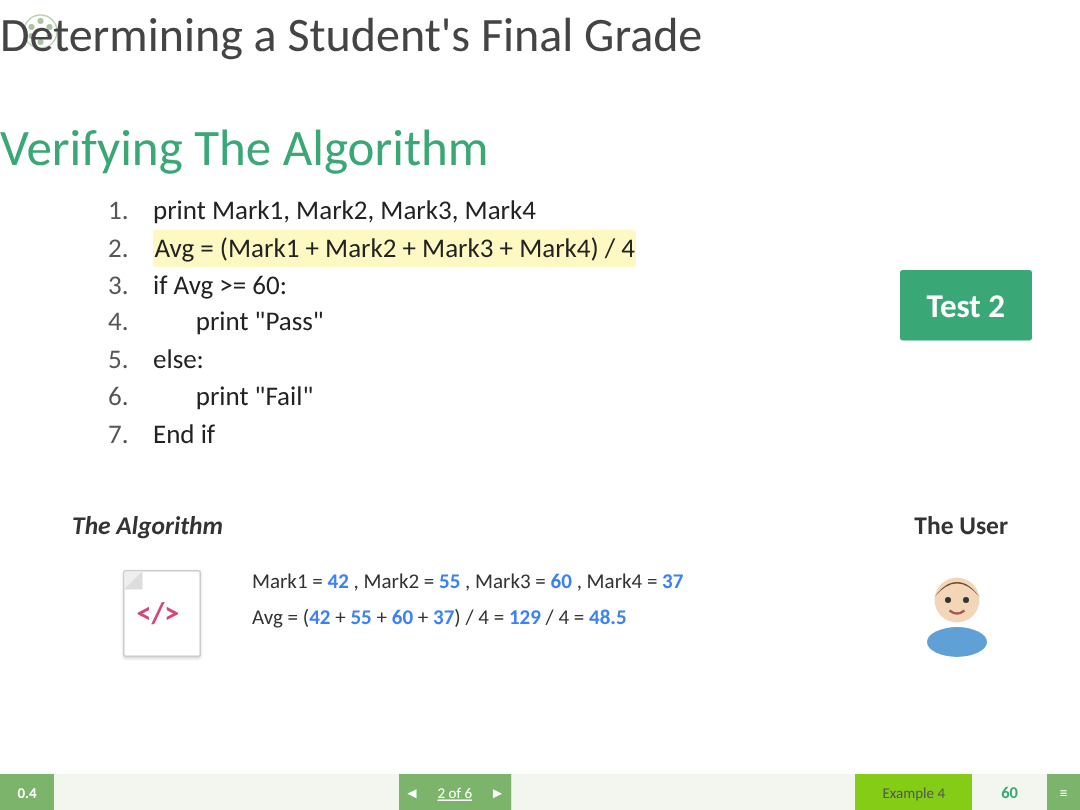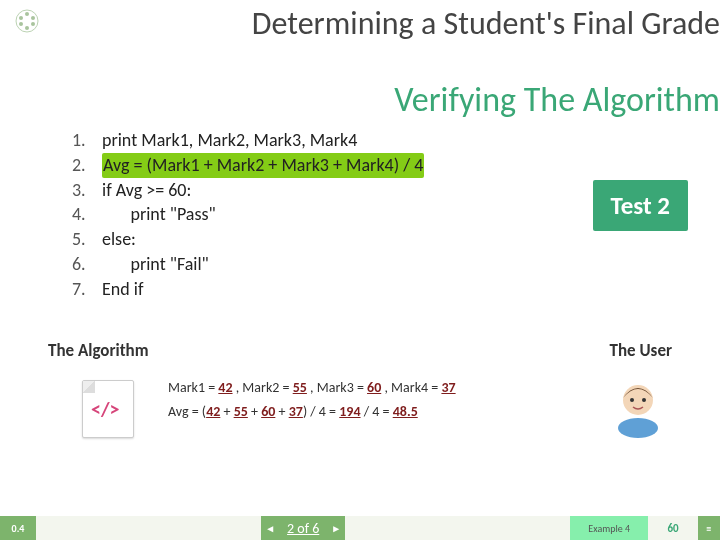--- a/index.html
+++ b/index.html
@@ -1,58 +1,58 @@
 <!DOCTYPE html>
 <html><head>
 <meta charset="utf-8">
 <style>
   * { margin: 0; padding: 0; box-sizing: border-box; }
   html, body { width: 720px; height: 540px; font-family: "Segoe UI", Calibri, Arial, sans-serif; background: #fff; color: #333; }
   .slide { position: relative; width: 720px; height: 540px; overflow: hidden; }
 
-  .title-block { position: absolute; top: 6px; left: 0; width: 720px; text-align: right; }
+  .title-block { position: absolute; top: 6px; left: 0; width: 720px; text-align: left; }
   .title-line1 { font-size: 32px; font-weight: 400; color: #444; line-height: 1.1; }
   .title-line2 { font-size: 34px; font-weight: 400; color: #3aa776; line-height: 1.1; margin-top: 40px; }
 
   .corner-bullet { position: absolute; top: 8px; left: 14px; width: 26px; height: 26px; }
   .corner-bullet svg { width: 26px; height: 26px; }
 
   .algo { position: absolute; top: 128px; left: 72px; width: 460px; }
   .algo-row { display: flex; font-size: 18px; line-height: 1.38; color: #222; }
   .algo-num { width: 30px; color: #565656; }
   .algo-text { white-space: pre; }
-  .hl { background: #84cc16; border-radius: 2px; padding: 0 1px; }
+  .hl { background: #fef9c3; border-radius: 2px; padding: 0 1px; }
 
   .test-badge {
     position: absolute; top: 180px; right: 32px;
-    background: #3aa776; color: #fff; font-size: 25px; font-weight: 600;
+    background: #3aa776; color: #fff; font-size: 22px; font-weight: 600;
     padding: 10px 18px; border-radius: 2px;
   }
 
-  .algo-label { position: absolute; top: 340px; left: 48px; font-size: 17px; font-weight: 700; color: #333; }
+  .algo-label { position: absolute; top: 340px; left: 48px; font-size: 17px; font-weight: 700; color: #333; font-style: italic; }
   .user-label { position: absolute; top: 340px; right: 48px; font-size: 17px; font-weight: 700; color: #333; }
 
   .code-icon { position: absolute; top: 380px; left: 82px; width: 60px; height: 60px; }
   .code-icon .page { width: 52px; height: 58px; background: #fff; border: 1px solid #ccc; border-radius: 2px; position: relative; box-shadow: 0 1px 2px rgba(0,0,0,0.15); }
   .code-icon .page .fold { position: absolute; top: 0; left: 0; width: 12px; height: 12px; background: linear-gradient(135deg, #eee 0 50%, #ddd 50% 100%); }
   .code-icon .sym { position: absolute; top: 16px; left: 8px; font-size: 20px; font-weight: 700; color: #d6457a; }
 
   .trace { position: absolute; top: 376px; left: 168px; width: 400px; font-size: 14px; color: #333; line-height: 1.7; }
-  .trace .val { color: #7f1d1d; font-weight: 600; text-decoration: underline; }
+  .trace .val { color: #3b82f6; font-weight: 600; }
 
   .avatar { position: absolute; top: 374px; right: 56px; width: 52px; height: 64px; }
 
   .footer { position: absolute; bottom: 0; left: 0; width: 720px; height: 24px; display: flex; align-items: flex-end; font-size: 10px; }
   .footer .ver { width: 36px; height: 24px; background: #7db46c; color: #fff; display: flex; align-items: center; justify-content: center; font-weight: 600; }
   .footer .spacer1 { flex: 1; height: 24px; background: #f3f6ee; }
   .footer .nav { display: flex; align-items: center; height: 24px; background: #7db46c; color: #fff; }
   .footer .nav .arrow { width: 18px; height: 24px; display: flex; align-items: center; justify-content: center; font-size: 10px; cursor: pointer; }
-  .footer .nav .pos { padding: 0 8px; font-size: 14px; text-decoration: underline; }
+  .footer .nav .pos { padding: 0 8px; font-size: 10px; text-decoration: underline; }
   .footer .spacer2 { flex: 1; height: 24px; background: #f3f6ee; }
-  .footer .ex { padding: 0 18px; height: 24px; background: #86efac; color: #555; display: flex; align-items: center; font-size: 10px; }
+  .footer .ex { padding: 0 18px; height: 24px; background: #84cc16; color: #555; display: flex; align-items: center; font-size: 10px; }
   .footer .pg { width: 50px; height: 24px; background: #f3f6ee; color: #3aa776; display: flex; align-items: center; justify-content: center; font-weight: 600; font-size: 11px; }
   .footer .menu { width: 22px; height: 24px; background: #7db46c; color: #fff; display: flex; align-items: center; justify-content: center; cursor: pointer; }
 </style>
 </head>
 <body>
 
 <div class="slide">
 
   <div class="corner-bullet">
     <svg viewBox="0 0 26 26">
@@ -119,21 +119,21 @@
       <span>Mark1 =</span>
       <span class="val">42</span>
       <span>, Mark2 =</span>
       <span class="val">55</span>
       <span>, Mark3 =</span>
       <span class="val">60</span>
       <span>, Mark4 =</span>
       <span class="val">37</span>
     </div>
     <div>
-      <span>Avg = (</span><span class="val">42</span><span> + </span><span class="val">55</span><span> + </span><span class="val">60</span><span> + </span><span class="val">37</span><span>) / 4 = </span><span class="val">194</span><span> / 4 = </span><span class="val">48.5</span>
+      <span>Avg = (</span><span class="val">42</span><span> + </span><span class="val">55</span><span> + </span><span class="val">60</span><span> + </span><span class="val">37</span><span>) / 4 = </span><span class="val">129</span><span> / 4 = </span><span class="val">48.5</span>
     </div>
   </div>
 
   <div class="avatar">
     <svg viewBox="0 0 52 64">
       <ellipse cx="26" cy="54" rx="20" ry="10" fill="#5fa0d6"></ellipse>
       <circle cx="26" cy="26" r="15" fill="#f3d6b8"></circle>
       <path d="M11 24 Q26 6 41 24 Q34 14 26 14 Q18 14 11 24" fill="#6b4a30"></path>
       <circle cx="20" cy="26" r="2" fill="#333"></circle>
       <circle cx="32" cy="26" r="2" fill="#333"></circle>

